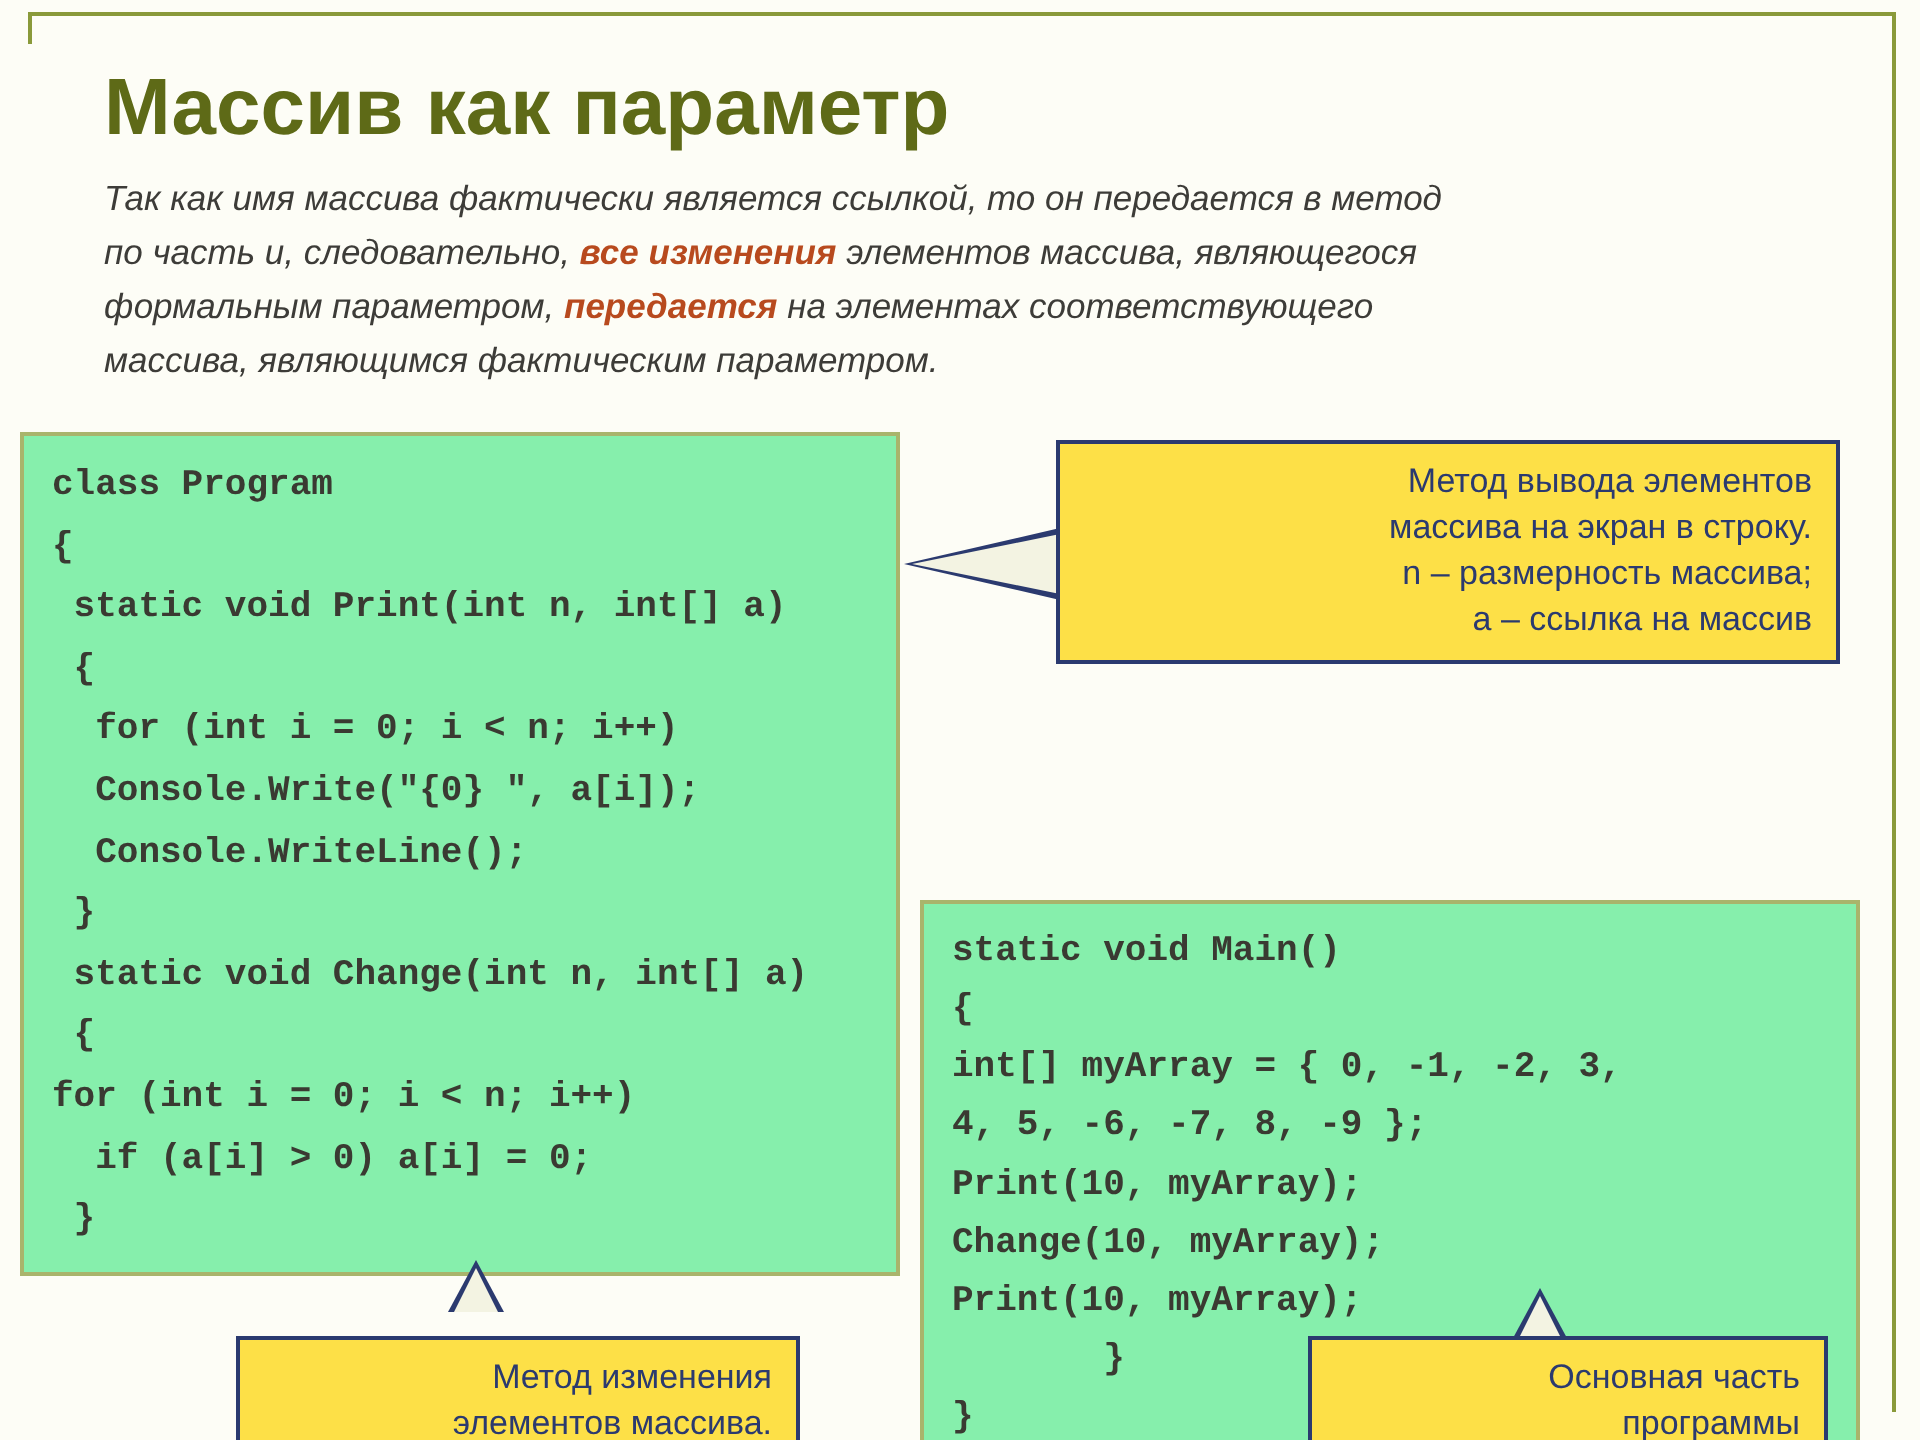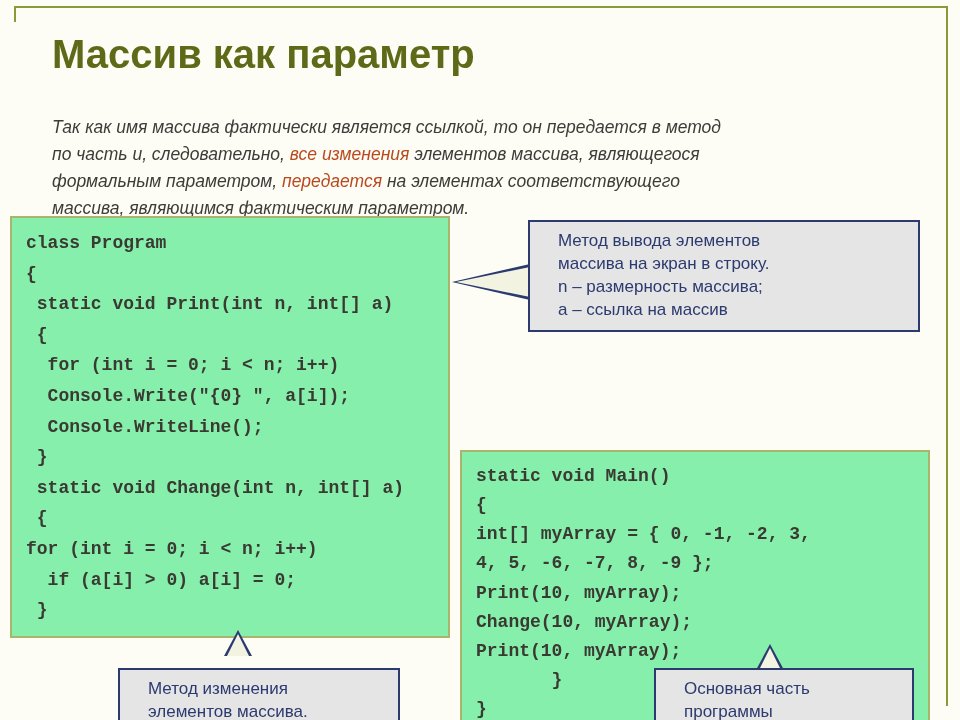--- a/index.html
+++ b/index.html
@@ -39,23 +39,22 @@
   }
   .intro {
     position: absolute;
     left: 52px; top: 86px;
     right: 30px;
     font-size: 17.5px;
     font-style: italic;
     color: #3d3c38;
     line-height: 1.55;
     font-family: Verdana, sans-serif;
-    margin-top: 28px;
   }
-  .intro .hl { color: #b84a1e; font-style: italic; }
+  .intro .hl { color: #b84a1e; font-style: italic; font-weight: bold; }
   .code-box {
     position: absolute;
     background: #86efac;
     border: 2px solid #a9b46c;
     font-family: "Courier New", monospace;
     font-weight: bold;
     color: #3a3a32;
     white-space: pre;
     padding: 10px 14px;
   }
@@ -66,25 +65,25 @@
     line-height: 1.7;
   }
   .code-right {
     left: 460px; top: 450px;
     width: 470px;
     font-size: 18px;
     line-height: 1.62;
   }
   .callout {
     position: absolute;
-    background: #e5e5e5;
+    background: #fde047;
     border: 2px solid #2b3a6f;
-    padding: 8px 28px;
+    padding: 8px 12px;
     font-size: 17px;
-    text-align: left;
+    text-align: right;
     color: #2b3a6f;
     font-family: Verdana, sans-serif;
     line-height: 1.35;
   }
   .callout-top {
     left: 528px; top: 220px;
     width: 392px;
   }
   .callout-bl {
     left: 118px; top: 654px;

